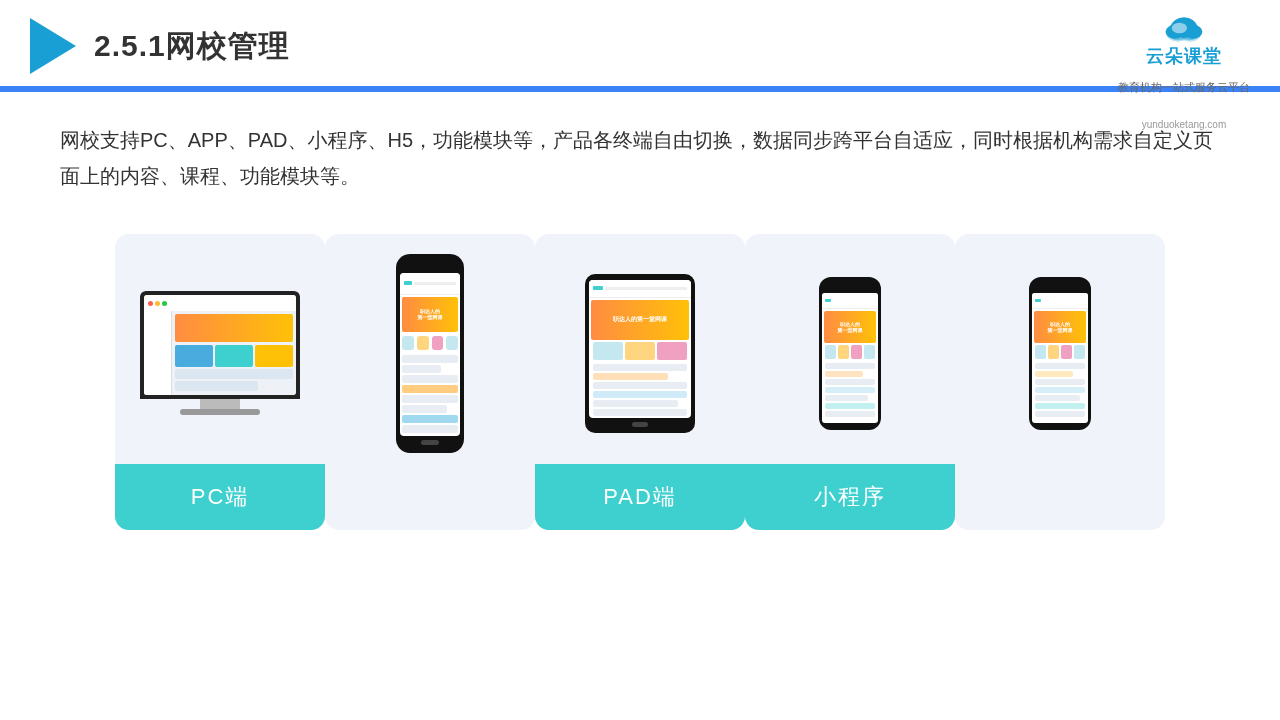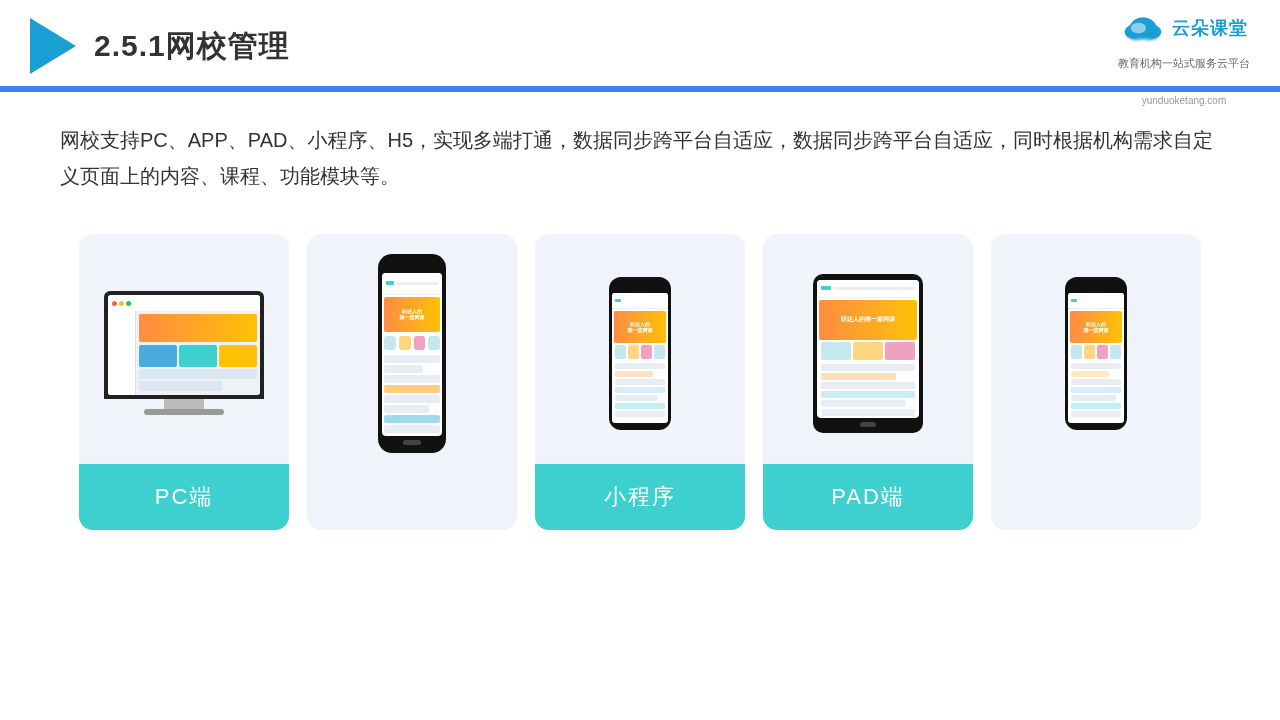--- a/index.html
+++ b/index.html
@@ -41,21 +41,21 @@
       position: absolute;
       right: 30px;
       top: 12px;
       display: flex;
       flex-direction: column;
       align-items: center;
     }
     .brand-logo {
       display: flex;
       align-items: center;
-      gap: 6px;
+      flex-direction: column;
     }
     .cloud-icon {
       width: 46px;
       height: 32px;
     }
     .brand-name {
       font-size: 18px;
       font-weight: bold;
       color: #1a9fd4;
       letter-spacing: 1px;
@@ -79,21 +79,20 @@
       padding: 30px 60px 20px 60px;
       font-size: 20px;
       color: #333;
       line-height: 1.8;
     }
 
     
     .cards-section {
       display: flex;
       justify-content: center;
-      gap: 18px;
       padding: 20px 40px 20px 40px;
     }
 
     .card {
       background: #f0f4fa;
       border-radius: 14px;
       display: flex;
       flex-direction: column;
       align-items: center;
       width: 210px;
@@ -358,21 +357,21 @@
         <ellipse cx="24" cy="20" rx="10" ry="7" fill="white" opacity="0.5"></ellipse>
       </svg>
       <span class="brand-name">云朵课堂</span>
     </div>
     <div class="brand-tagline">教育机构一站式服务云平台</div>
     <div class="brand-url">yunduoketang.com</div>
   </div>
 </div>
 
 <div class="description">
-  <span>网校支持PC、APP、PAD、小程序、H5，实现多端打通，数据同步跨平台自适应，数据同步跨平台自适应，同时根据机构需求自定义页面上的内容、课程、功能模块等。</span>
+  <span>网校支持PC、APP、PAD、小程序、H5，功能模块等，产品各终端自由切换，数据同步跨平台自适应，同时根据机构需求自定义页面上的内容、课程、功能模块等。</span>
 </div>
 
 <div class="cards-section">
 
   <div class="card">
     <div class="card-image-area">
       <div class="pc-mock">
         <div class="pc-screen-wrapper">
           <div class="pc-screen">
             <div class="pc-screen-inner">
@@ -433,20 +432,51 @@
             <div class="phone-row"></div>
           </div>
         </div>
         <div class="phone-home"></div>
       </div>
     </div>
   </div>
 
   <div class="card">
     <div class="card-image-area">
+      <div class="tablet-mock">
+        <div class="tablet-screen">
+          <div style="height:18px;background:#fff;border-bottom:1px solid #eee;display:flex;align-items:center;padding:0 4px;gap:2px;">
+            <div style="width:10px;height:4px;background:#3ecfcf;border-radius:1px;"></div>
+            <div style="flex:1;height:3px;background:#eee;border-radius:1px;"></div>
+          </div>
+          <div style="height:40px;background:linear-gradient(90deg,#ff8c42,#ffc107);margin:2px;border-radius:2px;display:flex;align-items:center;justify-content:center;">
+            <span style="font-size:6px;color:#fff;font-weight:bold;">职达人的第一堂网课</span>
+          </div>
+          <div style="display:flex;gap:2px;margin:2px;padding:0 2px;">
+            <div style="flex:1;height:18px;background:#c5e8f0;border-radius:2px;"></div>
+            <div style="flex:1;height:18px;background:#ffd580;border-radius:2px;"></div>
+            <div style="flex:1;height:18px;background:#f0a0c0;border-radius:2px;"></div>
+          </div>
+          <div style="padding:2px 4px;display:flex;flex-direction:column;gap:2px;">
+            <div style="height:7px;background:#e8edf3;border-radius:2px;"></div>
+            <div style="height:7px;background:#ffc07080;border-radius:2px;width:80%;"></div>
+            <div style="height:7px;background:#e8edf3;border-radius:2px;"></div>
+            <div style="height:7px;background:#a0d8ef80;border-radius:2px;"></div>
+            <div style="height:7px;background:#e8edf3;border-radius:2px;width:90%;"></div>
+            <div style="height:7px;background:#e8edf3;border-radius:2px;"></div>
+          </div>
+        </div>
+        <div class="tablet-home"></div>
+      </div>
+    </div>
+    <div class="card-label">PAD端</div>
+  </div>
+
+  <div class="card">
+    <div class="card-image-area">
       <div class="phone-mini-mock">
         <div class="phone-mini-notch"></div>
         <div class="phone-mini-screen">
           <div style="height:16px;background:#fff;border-bottom:1px solid #eee;display:flex;align-items:center;padding:0 3px;gap:2px;">
             <div style="width:6px;height:3px;background:#3ecfcf;border-radius:1px;"></div>
           </div>
           <div style="height:32px;background:linear-gradient(90deg,#ff8c42,#ffc107);margin:2px;border-radius:2px;display:flex;align-items:center;justify-content:center;">
             <span style="font-size:5px;color:#fff;font-weight:bold;text-align:center;">职达人的<br>第一堂网课</span>
           </div>
           <div style="display:flex;gap:2px;margin:2px;padding:0 1px;">
@@ -465,51 +495,20 @@
             <div style="height:6px;background:#e8edf3;border-radius:2px;"></div>
           </div>
         </div>
       </div>
     </div>
     <div class="card-label">小程序</div>
   </div>
 
   <div class="card">
     <div class="card-image-area">
-      <div class="tablet-mock">
-        <div class="tablet-screen">
-          <div style="height:18px;background:#fff;border-bottom:1px solid #eee;display:flex;align-items:center;padding:0 4px;gap:2px;">
-            <div style="width:10px;height:4px;background:#3ecfcf;border-radius:1px;"></div>
-            <div style="flex:1;height:3px;background:#eee;border-radius:1px;"></div>
-          </div>
-          <div style="height:40px;background:linear-gradient(90deg,#ff8c42,#ffc107);margin:2px;border-radius:2px;display:flex;align-items:center;justify-content:center;">
-            <span style="font-size:6px;color:#fff;font-weight:bold;">职达人的第一堂网课</span>
-          </div>
-          <div style="display:flex;gap:2px;margin:2px;padding:0 2px;">
-            <div style="flex:1;height:18px;background:#c5e8f0;border-radius:2px;"></div>
-            <div style="flex:1;height:18px;background:#ffd580;border-radius:2px;"></div>
-            <div style="flex:1;height:18px;background:#f0a0c0;border-radius:2px;"></div>
-          </div>
-          <div style="padding:2px 4px;display:flex;flex-direction:column;gap:2px;">
-            <div style="height:7px;background:#e8edf3;border-radius:2px;"></div>
-            <div style="height:7px;background:#ffc07080;border-radius:2px;width:80%;"></div>
-            <div style="height:7px;background:#e8edf3;border-radius:2px;"></div>
-            <div style="height:7px;background:#a0d8ef80;border-radius:2px;"></div>
-            <div style="height:7px;background:#e8edf3;border-radius:2px;width:90%;"></div>
-            <div style="height:7px;background:#e8edf3;border-radius:2px;"></div>
-          </div>
-        </div>
-        <div class="tablet-home"></div>
-      </div>
-    </div>
-    <div class="card-label">PAD端</div>
-  </div>
-
-  <div class="card">
-    <div class="card-image-area">
       <div class="phone-mini-mock">
         <div class="phone-mini-notch"></div>
         <div class="phone-mini-screen">
           <div style="height:16px;background:#fff;border-bottom:1px solid #eee;display:flex;align-items:center;padding:0 3px;gap:2px;">
             <div style="width:6px;height:3px;background:#3ecfcf;border-radius:1px;"></div>
           </div>
           <div style="height:32px;background:linear-gradient(90deg,#ff8c42,#ffc107);margin:2px;border-radius:2px;display:flex;align-items:center;justify-content:center;">
             <span style="font-size:5px;color:#fff;font-weight:bold;text-align:center;">职达人的<br>第一堂网课</span>
           </div>
           <div style="display:flex;gap:2px;margin:2px;padding:0 1px;">

